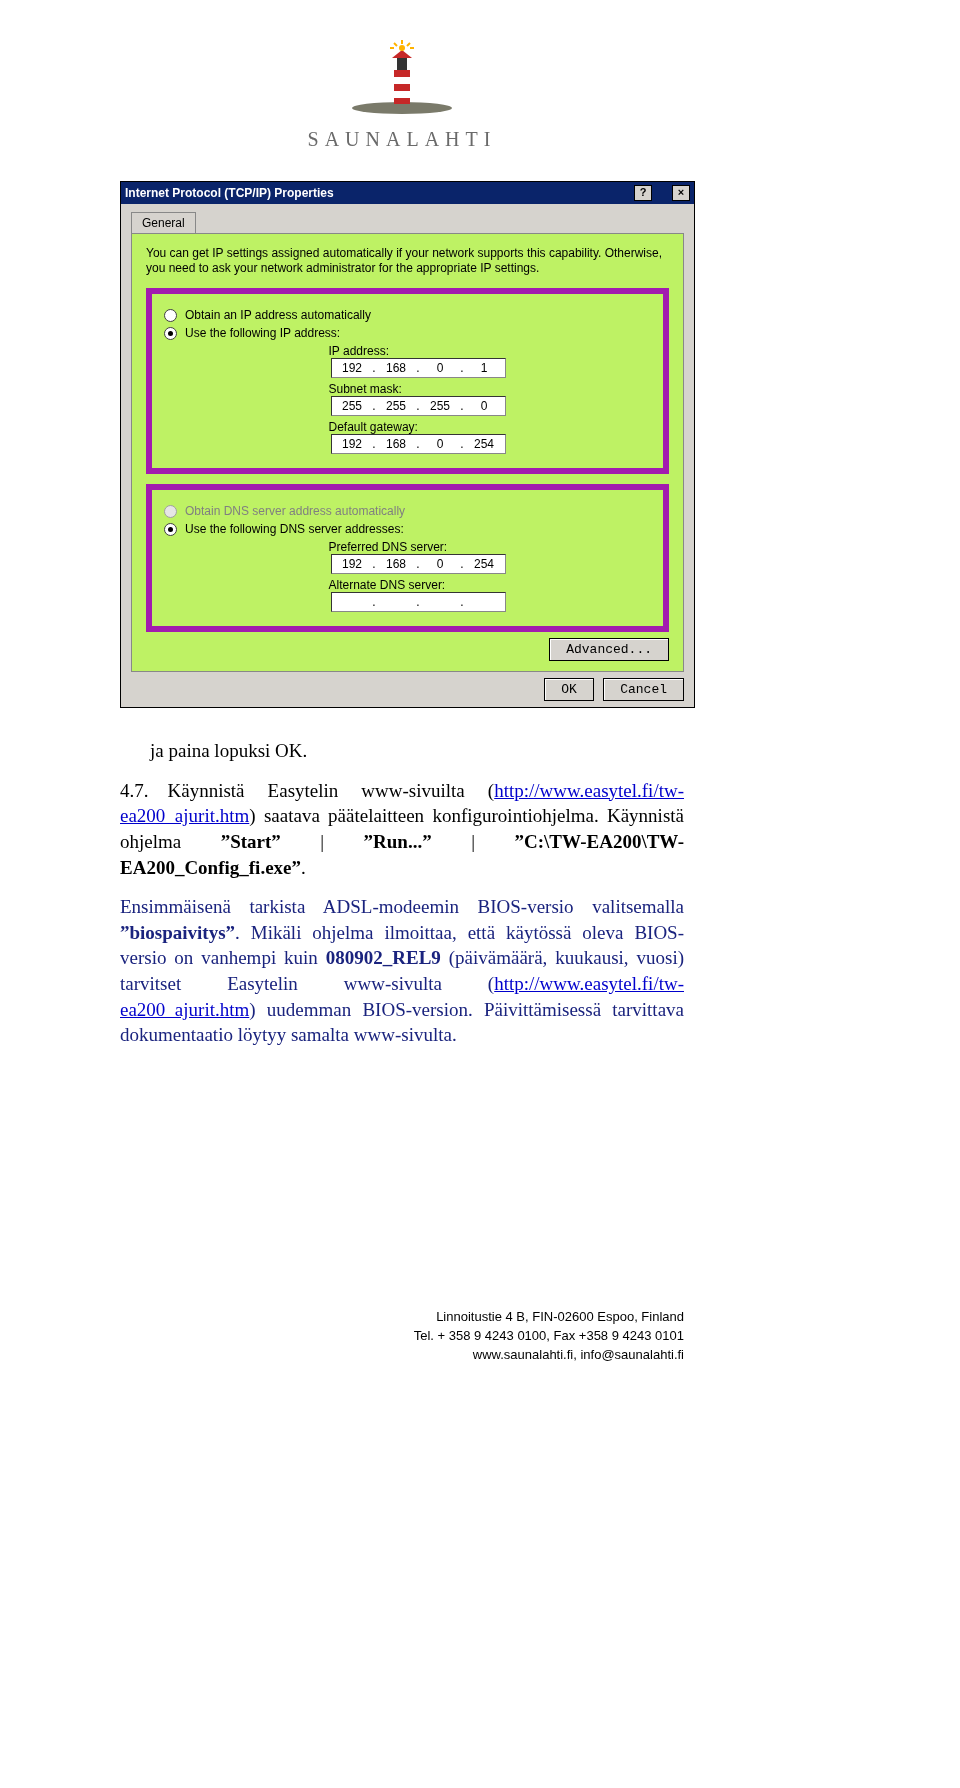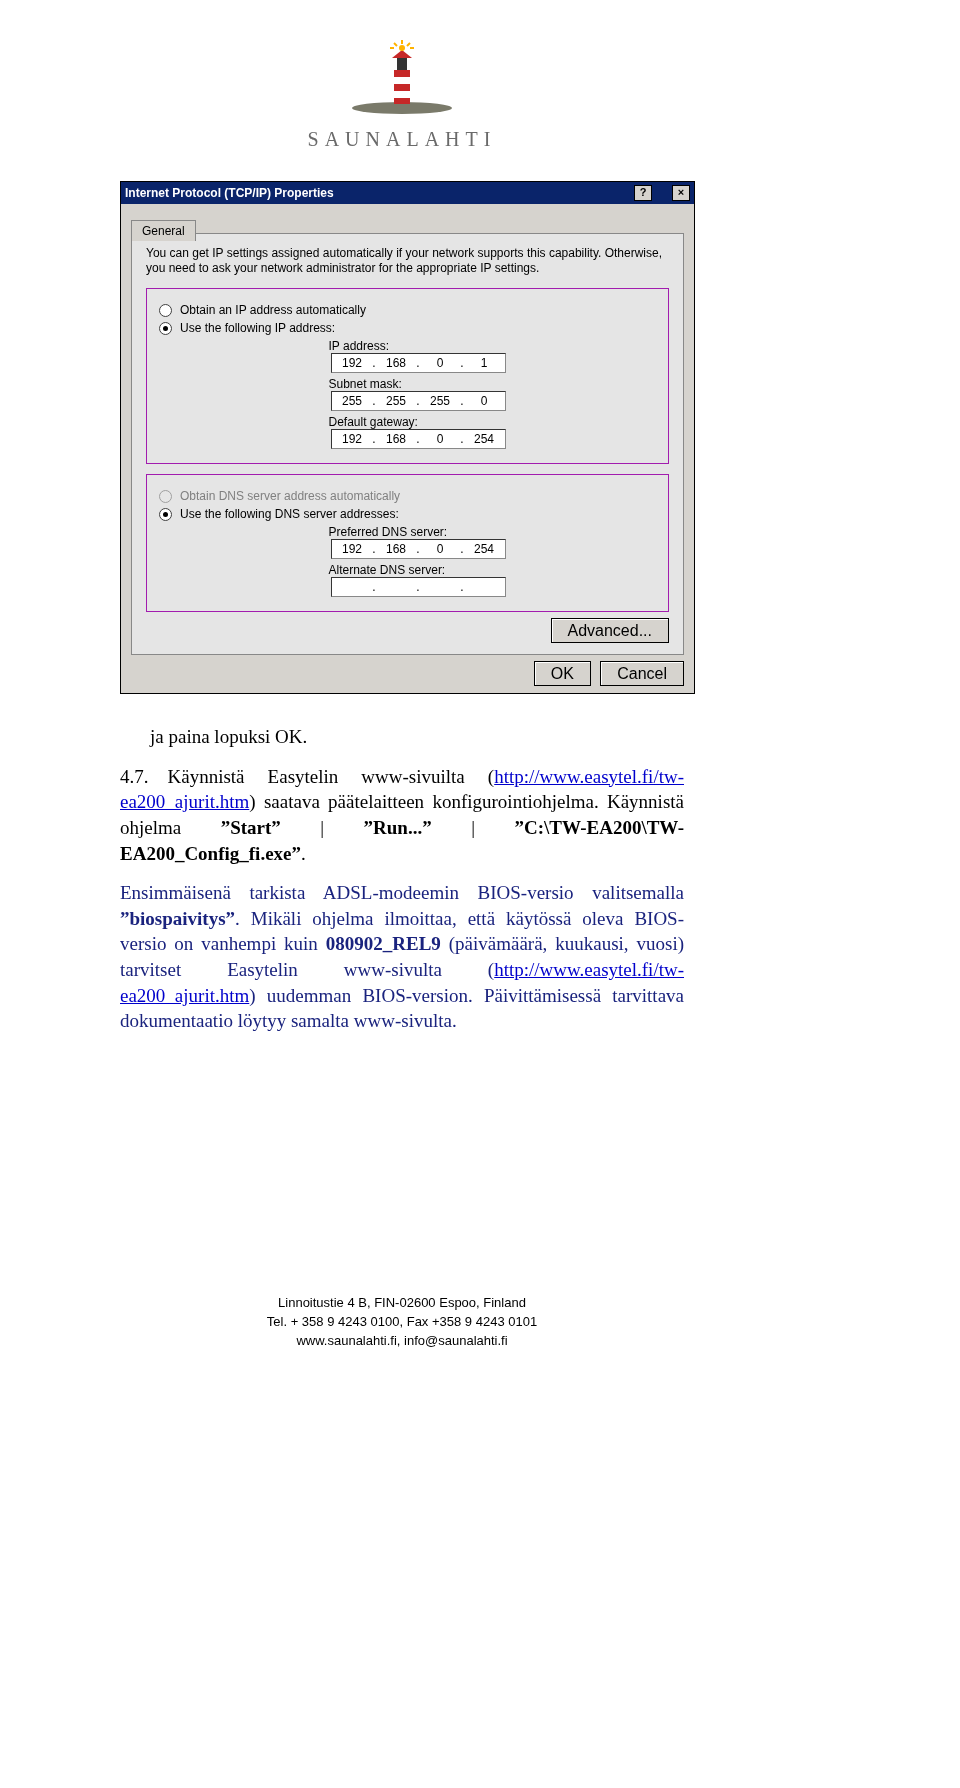--- a/index.html
+++ b/index.html
@@ -56,36 +56,36 @@
     color: #000;
     font-size: 11px;
     font-weight: bold;
     text-align: center;
     line-height: 12px;
   }
   .win-body { padding: 8px 10px 10px 10px; }
   .tabstrip { position: relative; height: 22px; }
   .tab {
     position: absolute;
-    top: 8px; left: 0;
+    top: 0; left: 0;
     background: #d6d3ce;
     border: 1px solid #888;
     border-bottom: none;
     padding: 3px 10px;
     font-size: 12px;
   }
   .tab-panel {
     border: 1px solid #888;
-    background: #e5e5e5;
+    background: #bef264;
     padding: 12px 14px 14px 14px;
     margin-top: -1px;
   }
   .desc { font-size: 12px; line-height: 1.25; margin-bottom: 12px; }
   .fieldset {
-    border: 1px solid #a21caf;
+    border: 6px solid #a21caf;
     padding: 10px 12px;
     margin-bottom: 10px;
     position: relative;
   }
   .opt-row { display: flex; align-items: center; margin: 4px 0; }
   .radio {
     width: 13px; height: 13px; border-radius: 50%;
     border: 1px solid #404040; background: #fff;
     margin-right: 8px; position: relative; flex: none;
   }
@@ -103,36 +103,36 @@
     width: 175px; height: 20px;
     font-family: Tahoma, Arial; font-size: 12px;
   }
   .ip-oct { width: 40px; text-align: center; }
   .ip-dot { width: 4px; text-align: center; }
   .btn {
     background: #d6d3ce;
     border: 1px solid #000;
     box-shadow: inset 1px 1px 0 #fff;
     padding: 3px 16px;
-    font-family: Liberation Sans, sans-serif; font-size: 16px;
+    font-family: Liberation Mono, monospace; font-size: 13px;
     min-width: 78px;
     text-align: center;
   }
   .adv-row { text-align: right; margin-top: 6px; }
   .dlg-btns { text-align: right; margin-top: 10px; }
   .dlg-btns .btn { margin-left: 6px; }
   
   .body-text { font-size: 19px; line-height: 1.35; margin: 14px 0; }
   .body-text.indent { text-indent: 30px; }
   .just { text-align: justify; }
   .bold { font-weight: bold; }
   .link { color: #0000cc; text-decoration: underline; }
   
   .footer {
-    text-align: center;
+    text-align: right;
     font-family: Arial, Helvetica, sans-serif;
     font-size: 13px;
     color: #000;
     margin-top: 260px;
     line-height: 1.45;
   }
 </style>
 </head>
 <body>
 

